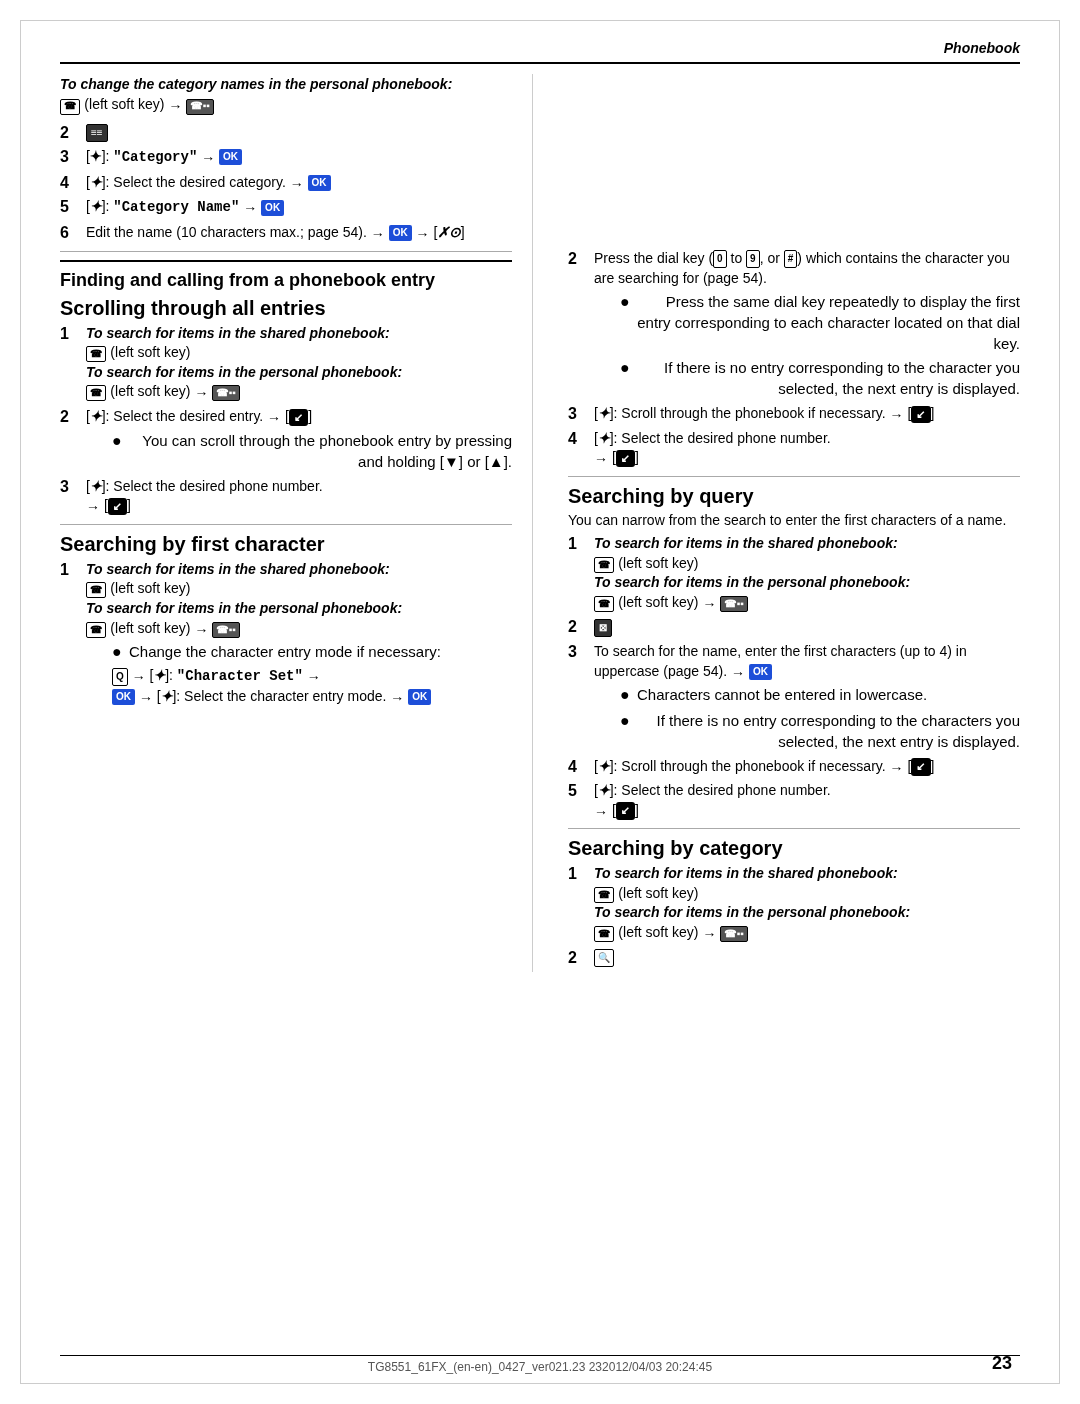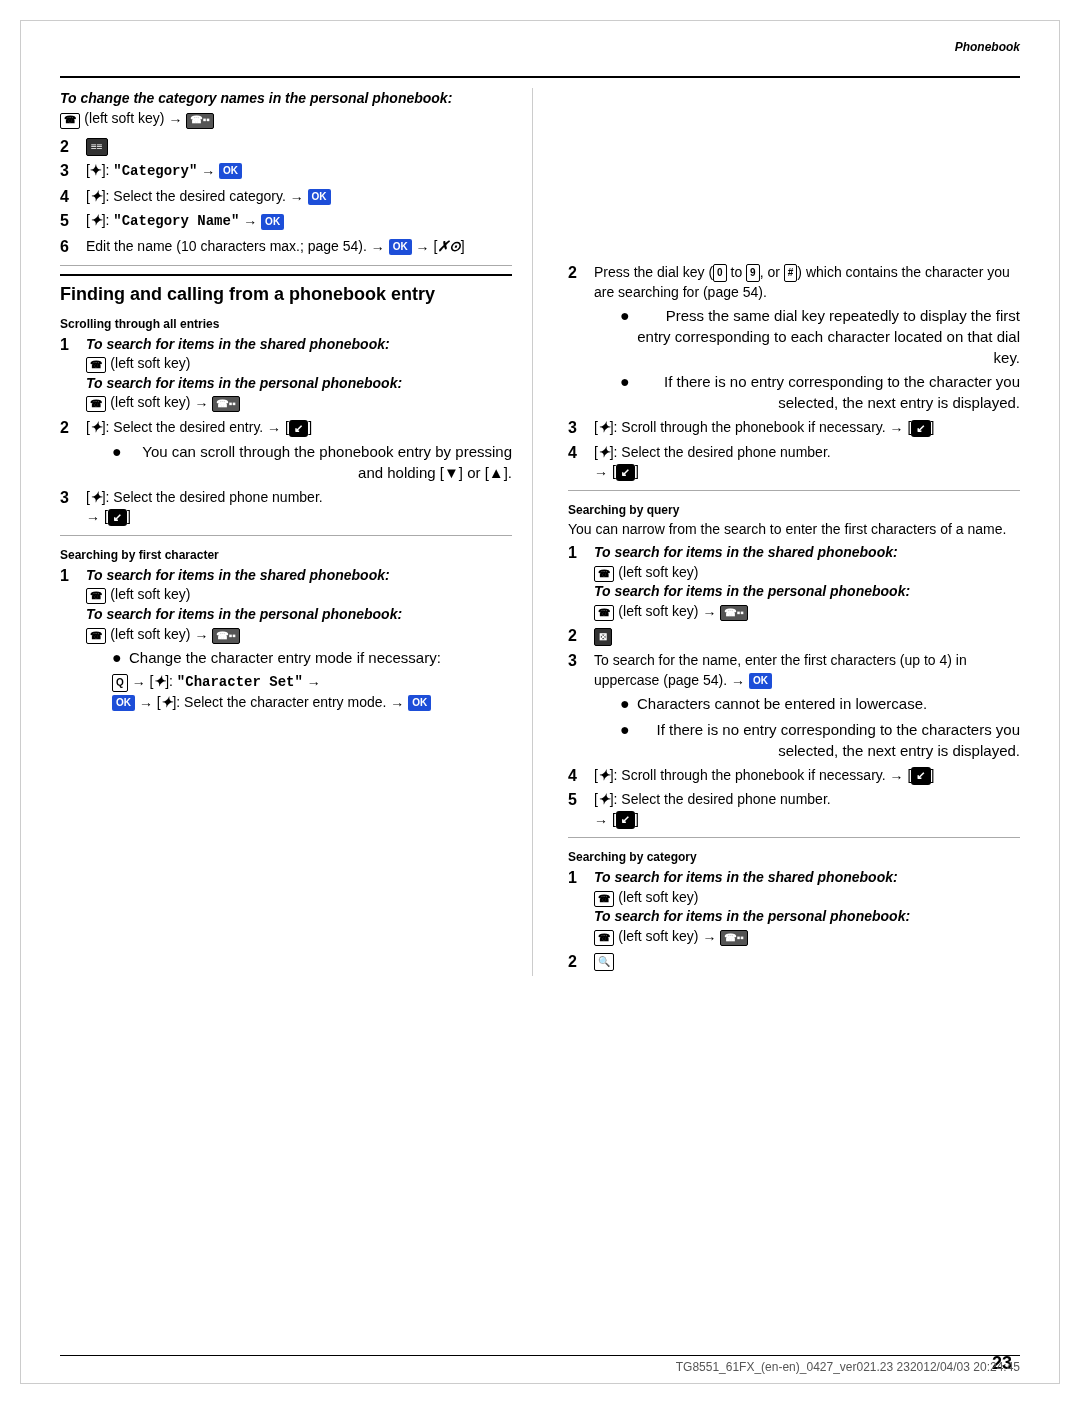--- a/index.html
+++ b/index.html
@@ -28,22 +28,22 @@
       top: 40px;
       left: 60px;
       right: 60px;
       bottom: 60px;
     }
 
     .page-header {
       text-align: right;
       font-style: italic;
       font-weight: bold;
-      font-size: 12px;
-      padding-bottom: 22px;
+      font-size: 14px;
+      padding-bottom: 6px;
       border-bottom: 2px solid #000;
       margin-bottom: 10px;
     }
 
     .two-col {
       display: flex;
       gap: 30px;
     }
 
     .col-left {
@@ -61,22 +61,22 @@
       font-weight: bold;
       font-size: 18px;
       margin-bottom: 6px;
       margin-top: 2px;
       border-top: 2px solid #000;
       padding-top: 8px;
     }
 
     .sub-heading {
       font-weight: bold;
-      font-size: 12px;
-      margin-top: 12px;
+      font-size: 20px;
+      margin-top: 6px;
       margin-bottom: 4px;
     }
 
     .step {
       display: flex;
       align-items: flex-start;
       margin-bottom: 5px;
     }
 
     .step-num {
@@ -131,21 +131,21 @@
       border: 1px solid #000;
     }
 
     .footer {
       position: absolute;
       bottom: 30px;
       left: 60px;
       right: 60px;
       border-top: 1px solid #000;
       display: flex;
-      justify-content: flex-end;
+      justify-content: center;
       padding-top: 4px;
       font-size: 12px;
       color: #555;
     }
 
     .page-number {
       font-size: 18px;
       font-weight: bold;
       text-align: right;
       position: absolute;

